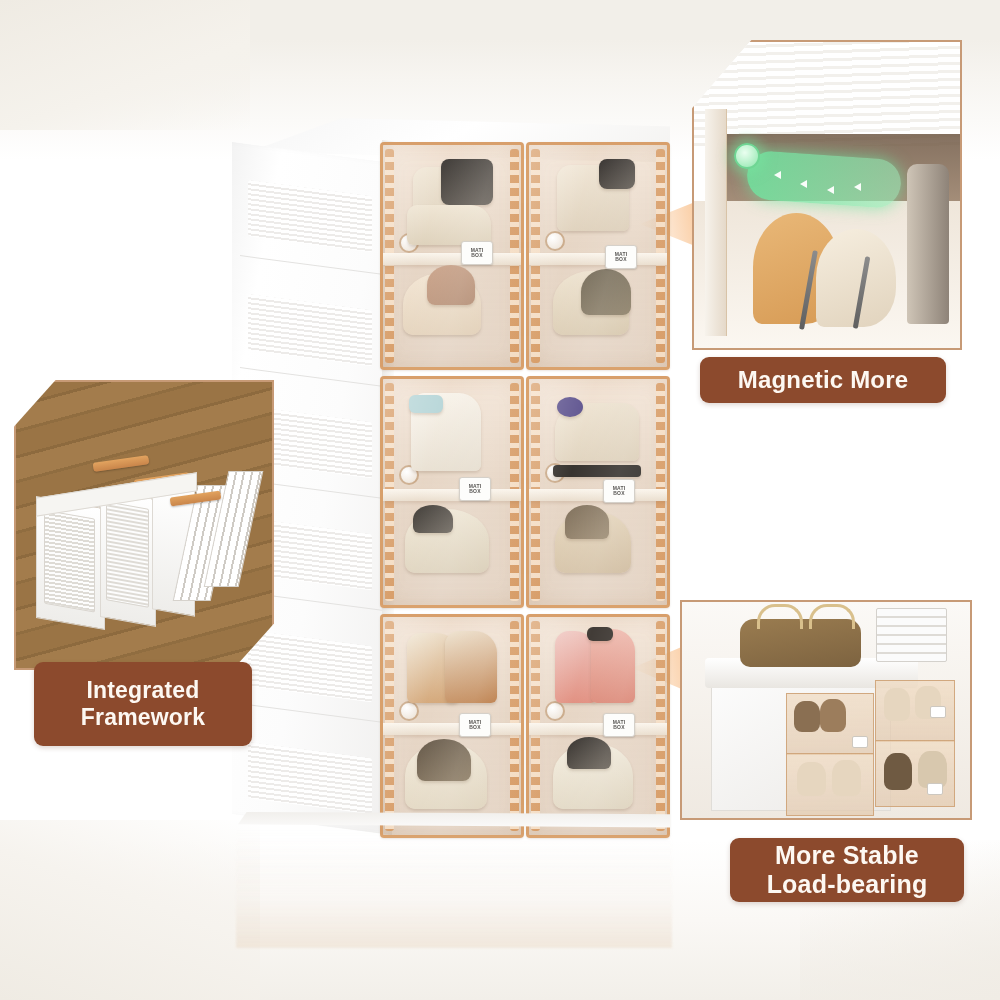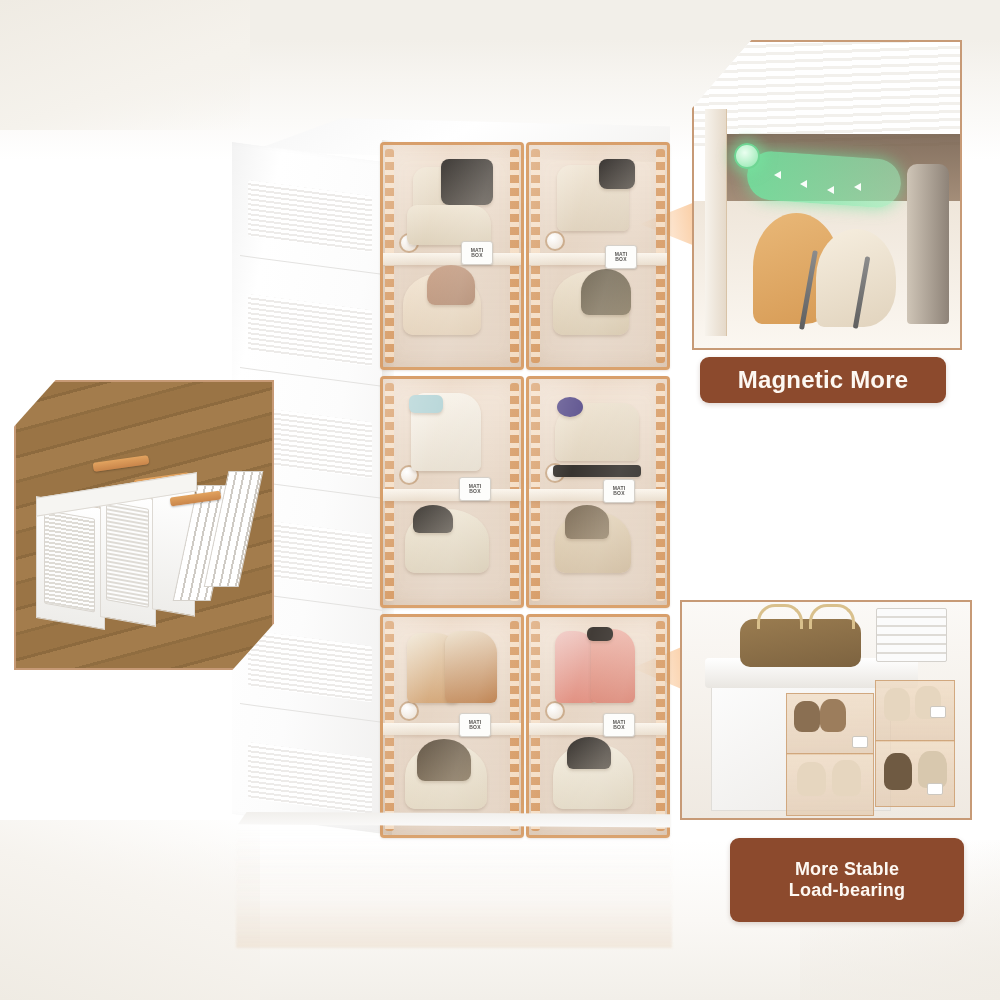--- a/index.html
+++ b/index.html
@@ -493,20 +493,24 @@
       <div class="fw-zig" style="left:78%;top:31%;width:13%;height:40%;"></div>
 
       <div class="fw-wood-strip" style="left:30%;top:27%;width:22%;"></div>
       <div class="fw-wood-strip" style="left:46%;top:33%;width:22%;"></div>
       <div class="fw-wood-strip" style="left:60%;top:39%;width:20%;"></div>
 
       <div class="fw-panel" style="left:8%;top:36%;width:62%;height:6%;transform:skewY(-9deg);background:#f6f5f2;"></div>
     </div>
   </div>
 
+  <div class="badge" id="badge-framework" style="left:34px;top:662px;width:218px;height:84px;font-size:23px;">
+    <span>Integrated
+Framework</span>
+  </div>
 
   <div class="inset" id="inset-load">
     <div class="inset-inner">
       <div class="lb-bg"></div>
 
       <div class="lb-unit"></div>
       <div class="lb-lid"></div>
 
       <div class="lb-bag"></div>
       <div class="lb-handle" style="left:26%;top:1%;width:14%;height:10%;"></div>
@@ -526,18 +530,18 @@
       <div class="lb-shoe" style="left:81%;top:39%;width:9%;height:15%;"></div>
       <div class="lb-shoe" style="left:70%;top:70%;width:10%;height:17%;background:#6f5a42;"></div>
       <div class="lb-shoe" style="left:82%;top:69%;width:10%;height:17%;background:#d8c8ae;"></div>
 
       <div class="lb-tag" style="left:59%;top:62%;"></div>
       <div class="lb-tag" style="left:86%;top:48%;"></div>
       <div class="lb-tag" style="left:85%;top:84%;"></div>
     </div>
   </div>
 
-  <div class="badge" id="badge-load" style="left:730px;top:838px;width:234px;height:84px;font-size:18px;">
+  <div class="badge" id="badge-load" style="left:730px;top:838px;width:234px;height:64px;font-size:25px;">
     <span>More Stable
 Load-bearing</span>
   </div>
 
 </div>
 
 </body></html>

